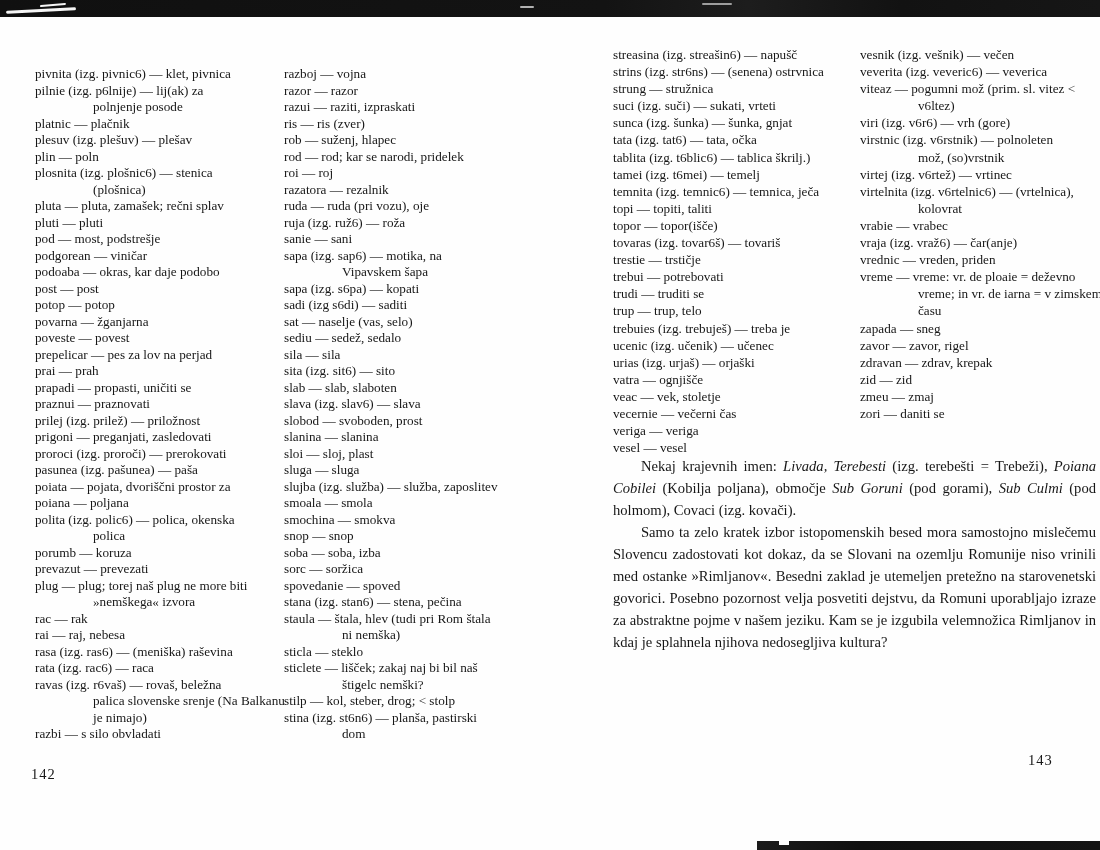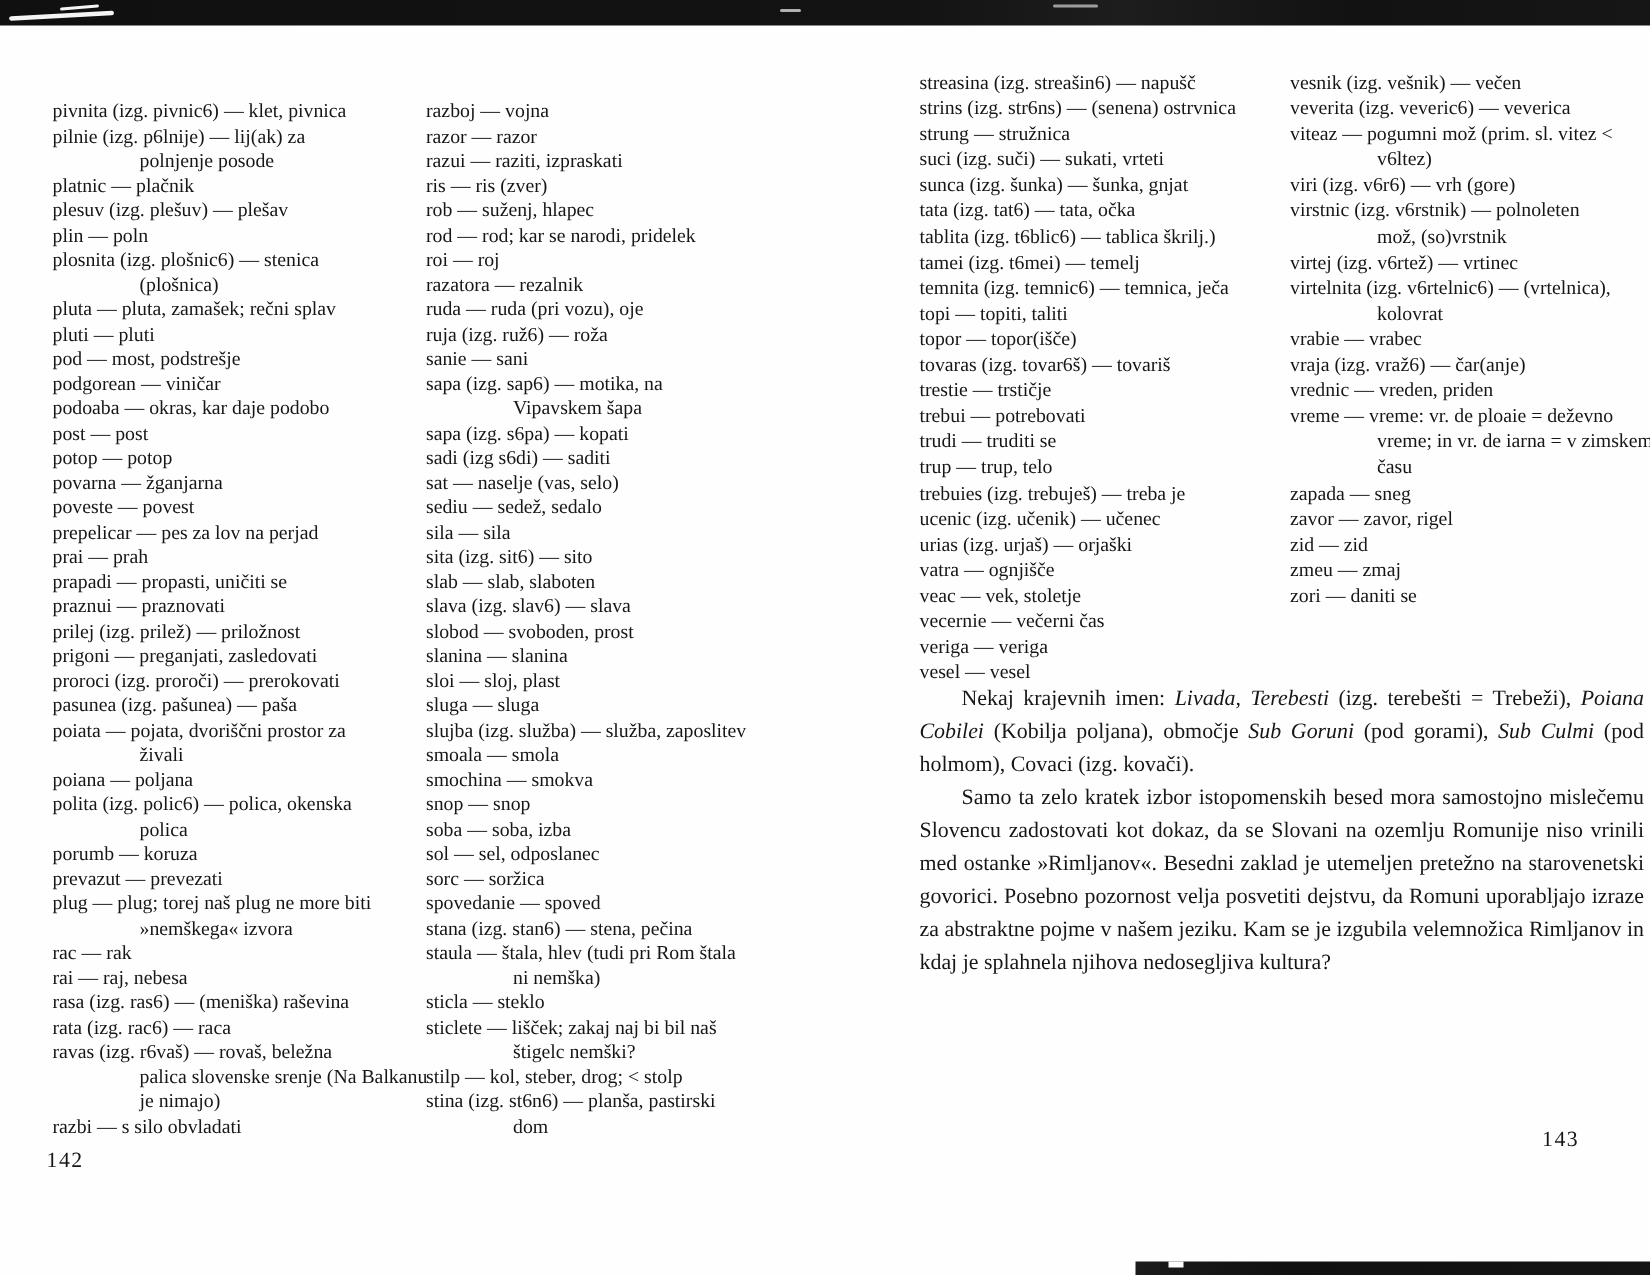--- a/index.html
+++ b/index.html
@@ -76,21 +76,20 @@
     <div class="line">poveste — povest</div>
     <div class="line">prepelicar — pes za lov na perjad</div>
     <div class="line">prai — prah</div>
     <div class="line">prapadi — propasti, uničiti se</div>
     <div class="line">praznui — praznovati</div>
     <div class="line">prilej (izg. prilež) — priložnost</div>
     <div class="line">prigoni — preganjati, zasledovati</div>
     <div class="line">proroci (izg. proroči) — prerokovati</div>
     <div class="line">pasunea (izg. pašunea) — paša</div>
     <div class="line">poiata — pojata, dvoriščni prostor za</div>
-    <div class="line cont">živali</div>
     <div class="line">poiana — poljana</div>
     <div class="line">polita (izg. polic6) — polica, okenska</div>
     <div class="line cont">polica</div>
     <div class="line">porumb — koruza</div>
     <div class="line">prevazut — prevezati</div>
     <div class="line">plug — plug; torej naš plug ne more biti</div>
     <div class="line cont">»nemškega« izvora</div>
     <div class="line">rac — rak</div>
     <div class="line">rai — raj, nebesa</div>
     <div class="line">rasa (izg. ras6) — (meniška) raševina</div>
@@ -125,21 +124,20 @@
     <div class="line">slava (izg. slav6) — slava</div>
     <div class="line">slobod — svoboden, prost</div>
     <div class="line">slanina — slanina</div>
     <div class="line">sloi — sloj, plast</div>
     <div class="line">sluga — sluga</div>
     <div class="line">slujba (izg. služba) — služba, zaposlitev</div>
     <div class="line">smoala — smola</div>
     <div class="line">smochina — smokva</div>
     <div class="line">snop — snop</div>
     <div class="line">soba — soba, izba</div>
-    <div class="line">sol — sel, odposlanec</div>
     <div class="line">sorc — soržica</div>
     <div class="line">spovedanie — spoved</div>
     <div class="line">stana (izg. stan6) — stena, pečina</div>
     <div class="line">staula — štala, hlev (tudi pri Rom štala</div>
     <div class="line cont">ni nemška)</div>
     <div class="line">sticla — steklo</div>
     <div class="line">sticlete — lišček; zakaj naj bi bil naš</div>
     <div class="line cont">štigelc nemški?</div>
     <div class="line">stilp — kol, steber, drog; &lt; stolp</div>
     <div class="line">stina (izg. st6n6) — planša, pastirski</div>
@@ -187,20 +185,21 @@
     <div class="line">virtelnita (izg. v6rtelnic6) — (vrtelnica),</div>
     <div class="line cont">kolovrat</div>
     <div class="line">vrabie — vrabec</div>
     <div class="line">vraja (izg. vraž6) — čar(anje)</div>
     <div class="line">vrednic — vreden, priden</div>
     <div class="line">vreme — vreme: vr. de ploaie = deževno</div>
     <div class="line cont">vreme; in vr. de iarna = v zimskem</div>
     <div class="line cont">času</div>
     <div class="line">zapada — sneg</div>
     <div class="line">zavor — zavor, rigel</div>
+    <div class="line">zdravan — zdrav, krepak</div>
     <div class="line">zid — zid</div>
     <div class="line">zmeu — zmaj</div>
     <div class="line">zori — daniti se</div>
   </div>
 
 <div class="para-block">
   <p><span>Nekaj krajevnih imen: </span><span class="it">Livada, Terebesti</span><span> (izg. terebešti = Trebeži), </span><span class="it">Poiana Cobilei</span><span> (Kobilja poljana), območje </span><span class="it">Sub Goruni</span><span> (pod gorami), </span><span class="it">Sub Culmi</span><span> (pod holmom), Covaci (izg. kovači).</span></p>
   <p>Samo ta zelo kratek izbor istopomenskih besed mora samostojno mislečemu Slovencu zadostovati kot dokaz, da se Slovani na ozemlju Romunije niso vrinili med ostanke »Rimljanov«. Besedni zaklad je utemeljen pretežno na starovenetski govorici. Posebno pozornost velja posvetiti dejstvu, da Romuni uporabljajo izraze za abstraktne pojme v našem jeziku. Kam se je izgubila velemnožica Rimljanov in kdaj je splahnela njihova nedosegljiva kultura?</p>
 </div>
 

